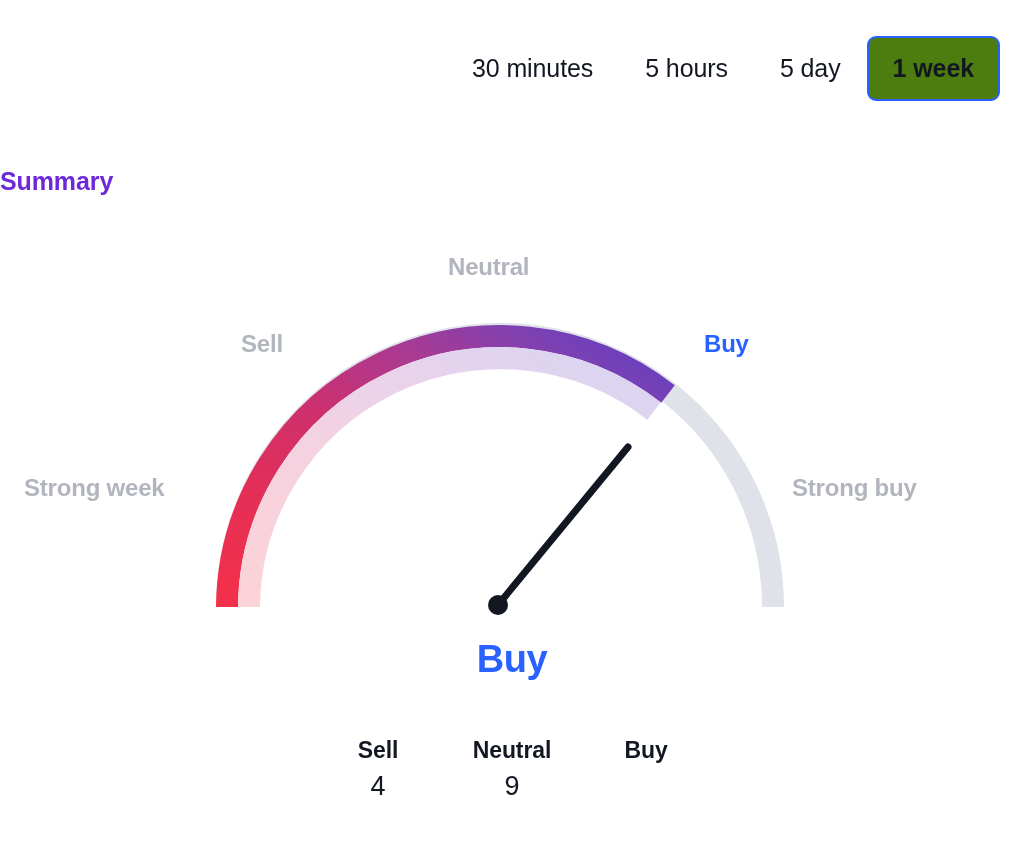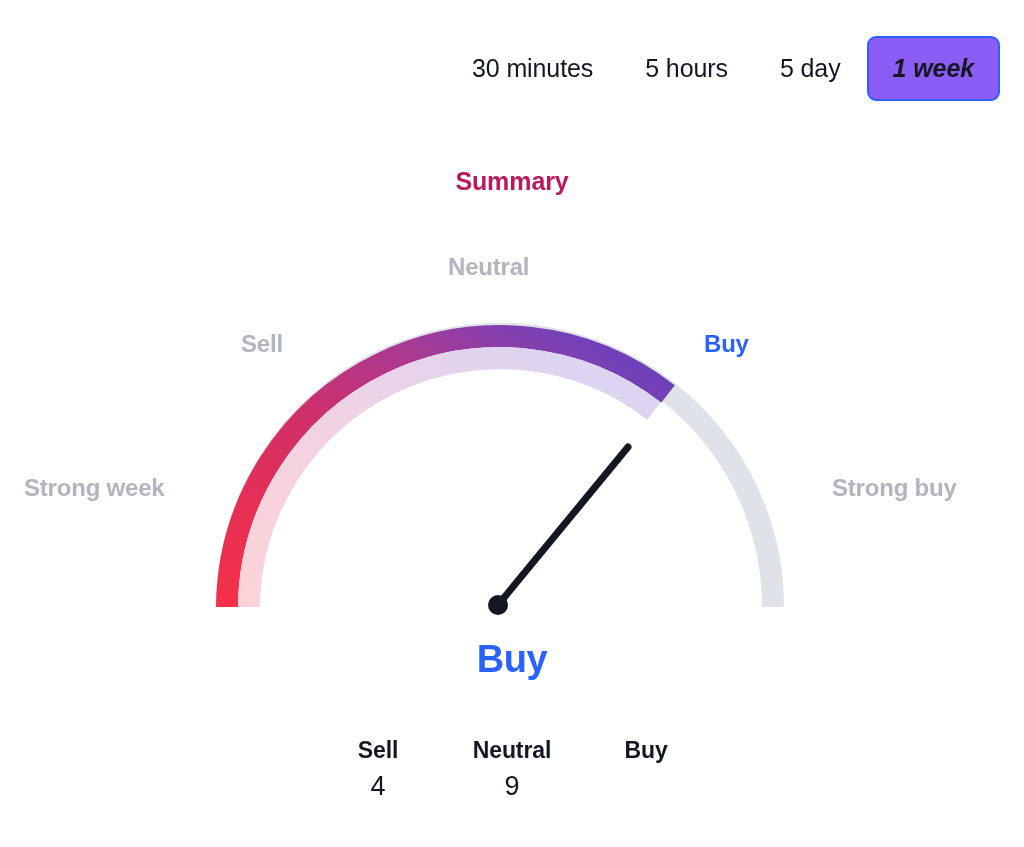--- a/index.html
+++ b/index.html
@@ -39,35 +39,34 @@
     padding: 18px 24px;
     border-radius: 9px;
     border: 2px solid transparent;
     background: transparent;
     cursor: pointer;
     white-space: nowrap;
     letter-spacing: -0.1px;
   }
   .tab.active {
     font-weight: 700;
-    background: #8b5cf6;
+    background: #4d7c0f;
     border-color: #2962ff;
-    font-style: italic;
   }
 
   
   .summary-title {
     position: absolute;
     left: 0;
     top: 167px;
     width: 1024px;
-    text-align: center;
+    text-align: left;
     font-size: 25px;
     font-weight: 700;
-    color: #be185d;
+    color: #6d28d9;
     letter-spacing: -0.1px;
   }
 
   
   .gauge-wrap {
     position: absolute;
     left: 0;
     top: 0;
     width: 1024px;
     height: 847px;
@@ -81,21 +80,21 @@
     font-size: 24px;
     font-weight: 700;
     color: #b2b5be;
     white-space: nowrap;
     letter-spacing: -0.2px;
   }
   .arc-label.strong-sell { left: 24px;  top: 474px; }
   .arc-label.sell        { left: 241px; top: 330px; }
   .arc-label.neutral     { left: 448px; top: 253px; }
   .arc-label.buy         { left: 704px; top: 330px; color: #2962ff; }
-  .arc-label.strong-buy  { left: 832px; top: 474px; text-align: right; }
+  .arc-label.strong-buy  { left: 792px; top: 474px; text-align: right; }
 
   
   .verdict {
     position: absolute;
     left: 0;
     top: 638px;
     width: 1024px;
     text-align: center;
     font-size: 38px;
     font-weight: 700;

